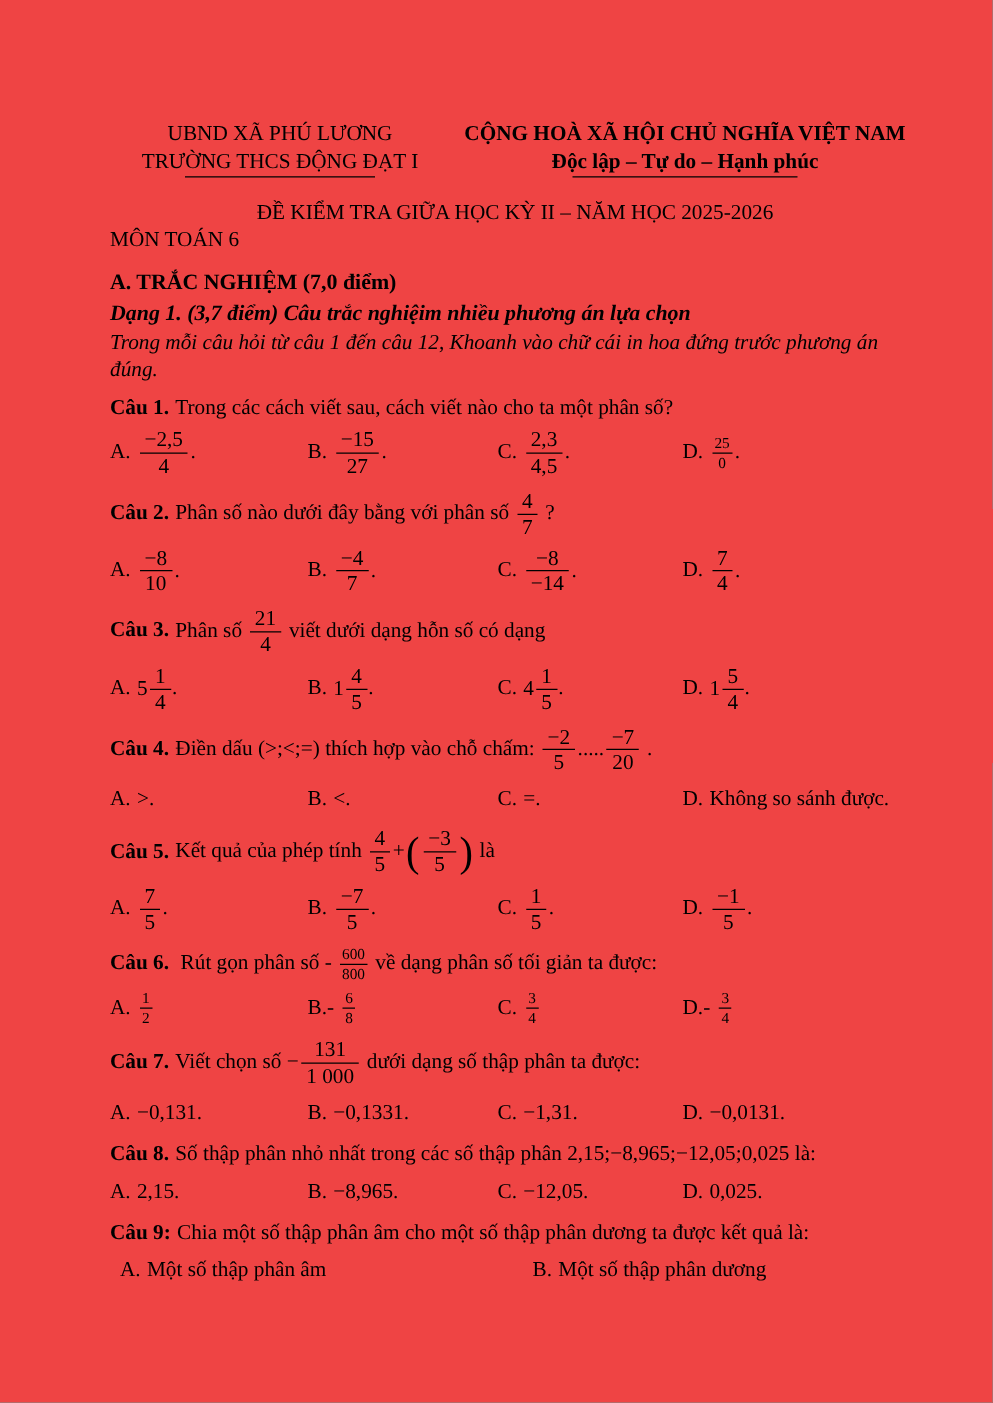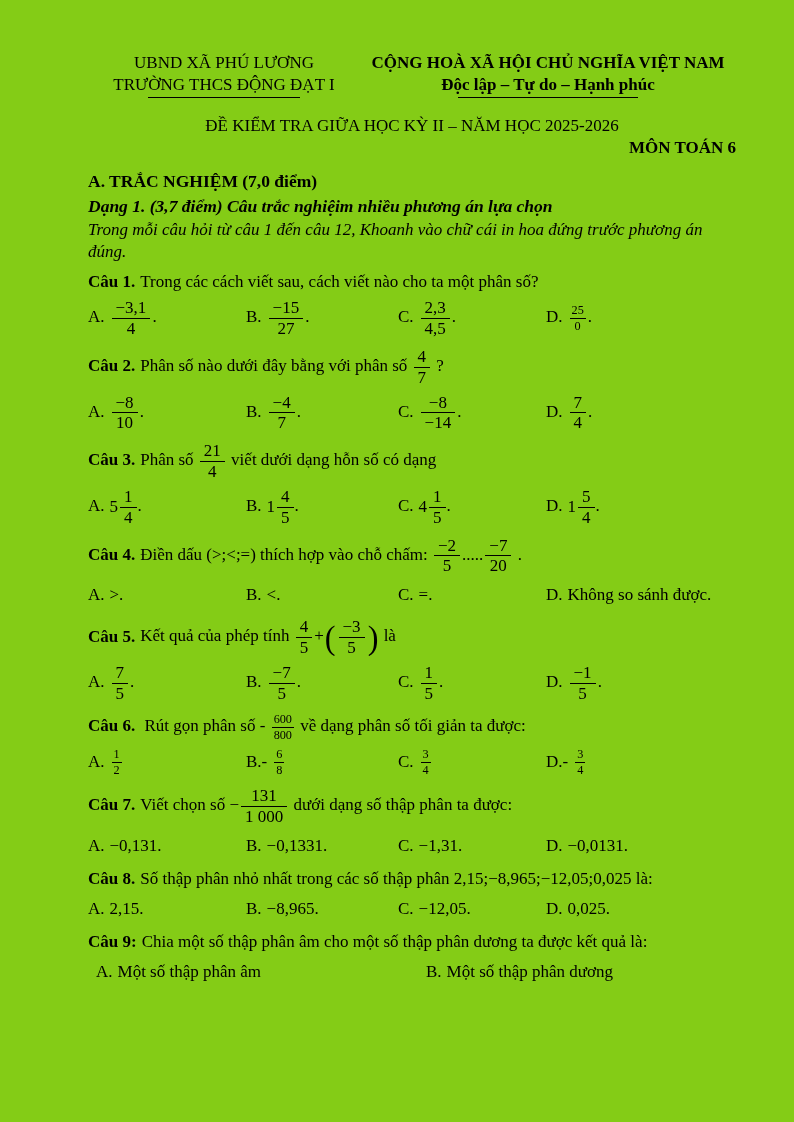--- a/index.html
+++ b/index.html
@@ -1,35 +1,35 @@
 <!DOCTYPE html>
 <html><head>
 <meta charset="utf-8">
 <style>
   * { margin:0; padding:0; box-sizing:border-box; }
   html,body { background:#888; }
   .page {
-    width:794px; height:1122px; background:#84cc16; color:#000;
+    width:794px; height:1122px; background:#ef4444; color:#000;
     font-family:"Liberation Serif","DejaVu Serif",serif;
     font-size:17px; line-height:1.3;
-    padding:52px 58px 20px 88px;
+    padding:96px 58px 20px 88px;
     overflow:hidden; position:relative; margin:0 auto;
   }
   
   .doc-header { display:flex; }
   .org-block { width:272px; text-align:center; }
   .org-line1 { display:block; }
   .org-line2 { display:block; font-weight:normal; }
   .org-underline { width:152px; border-bottom:1.6px solid #000; margin:1px auto 0; height:0; }
   .nation-block { flex:1; text-align:center; }
   .nation-line1 { display:block; font-weight:bold; }
   .nation-line2 { display:block; font-weight:bold; }
   .nation-underline { width:180px; border-bottom:1.6px solid #000; margin:1px auto 0; height:0; }
   .exam-title { text-align:center; font-weight:normal; margin-top:17px; }
-  .exam-subject { text-align:right; font-weight:bold; }
+  .exam-subject { text-align:left; font-weight:normal; }
   .time-note { text-align:center; font-style:italic; }
   
   .section-a { font-weight:bold; margin-top:11px; font-size:17.5px; }
   .dang1 { font-weight:bold; font-style:italic; margin-top:2px; font-size:17.5px; }
   .instruction { font-style:italic; margin-top:1px; }
   
   .question { margin-top:8px; }
   .q-text { line-height:1.3; }
   .q-label { font-weight:bold; margin-right:5px; }
   .opts { display:grid; align-items:center; margin-top:5px; margin-bottom:3px; min-height:28px; }
@@ -73,21 +73,21 @@
   <div class="exam-subject">MÔN TOÁN 6</div>
 
   <div class="section-a">A. TRẮC NGHIỆM (7,0 điểm)</div>
   <div class="dang1">Dạng 1. (3,7 điểm) Câu trắc nghiệim nhiều phương án lựa chọn</div>
   <div class="instruction">Trong mỗi câu hỏi từ câu 1 đến câu 12, Khoanh vào chữ cái in hoa đứng trước phương án đúng.</div>
 
   <div id="questions">
       <div class="question">
         <div class="q-text"><span class="q-label">Câu 1.</span><span class="mtext">Trong các cách viết sau, cách viết nào cho ta một phân số?</span></div>
         <div class="opts cols-4">
-          <span class="opt"><span class="opt-label">A.</span><span class="frac"><span class="num">−3,1</span><span class="den">4</span></span><span class="mtext">.</span></span>
+          <span class="opt"><span class="opt-label">A.</span><span class="frac"><span class="num">−2,5</span><span class="den">4</span></span><span class="mtext">.</span></span>
           <span class="opt"><span class="opt-label">B.</span><span class="frac"><span class="num">−15</span><span class="den">27</span></span><span class="mtext">.</span></span>
           <span class="opt"><span class="opt-label">C.</span><span class="frac"><span class="num">2,3</span><span class="den">4,5</span></span><span class="mtext">.</span></span>
           <span class="opt"><span class="opt-label">D.</span><span class="frac sfrac"><span class="num">25</span><span class="den">0</span></span><span class="mtext">.</span></span>
         </div>
       </div>
       <div class="question">
         <div class="q-text"><span class="q-label">Câu 2.</span><span class="mtext">Phân số nào dưới đây bằng với phân số </span><span class="frac"><span class="num">4</span><span class="den">7</span></span><span class="mtext"> ?</span></div>
         <div class="opts cols-4">
           <span class="opt"><span class="opt-label">A.</span><span class="frac"><span class="num">−8</span><span class="den">10</span></span><span class="mtext">.</span></span>
           <span class="opt"><span class="opt-label">B.</span><span class="frac"><span class="num">−4</span><span class="den">7</span></span><span class="mtext">.</span></span>

